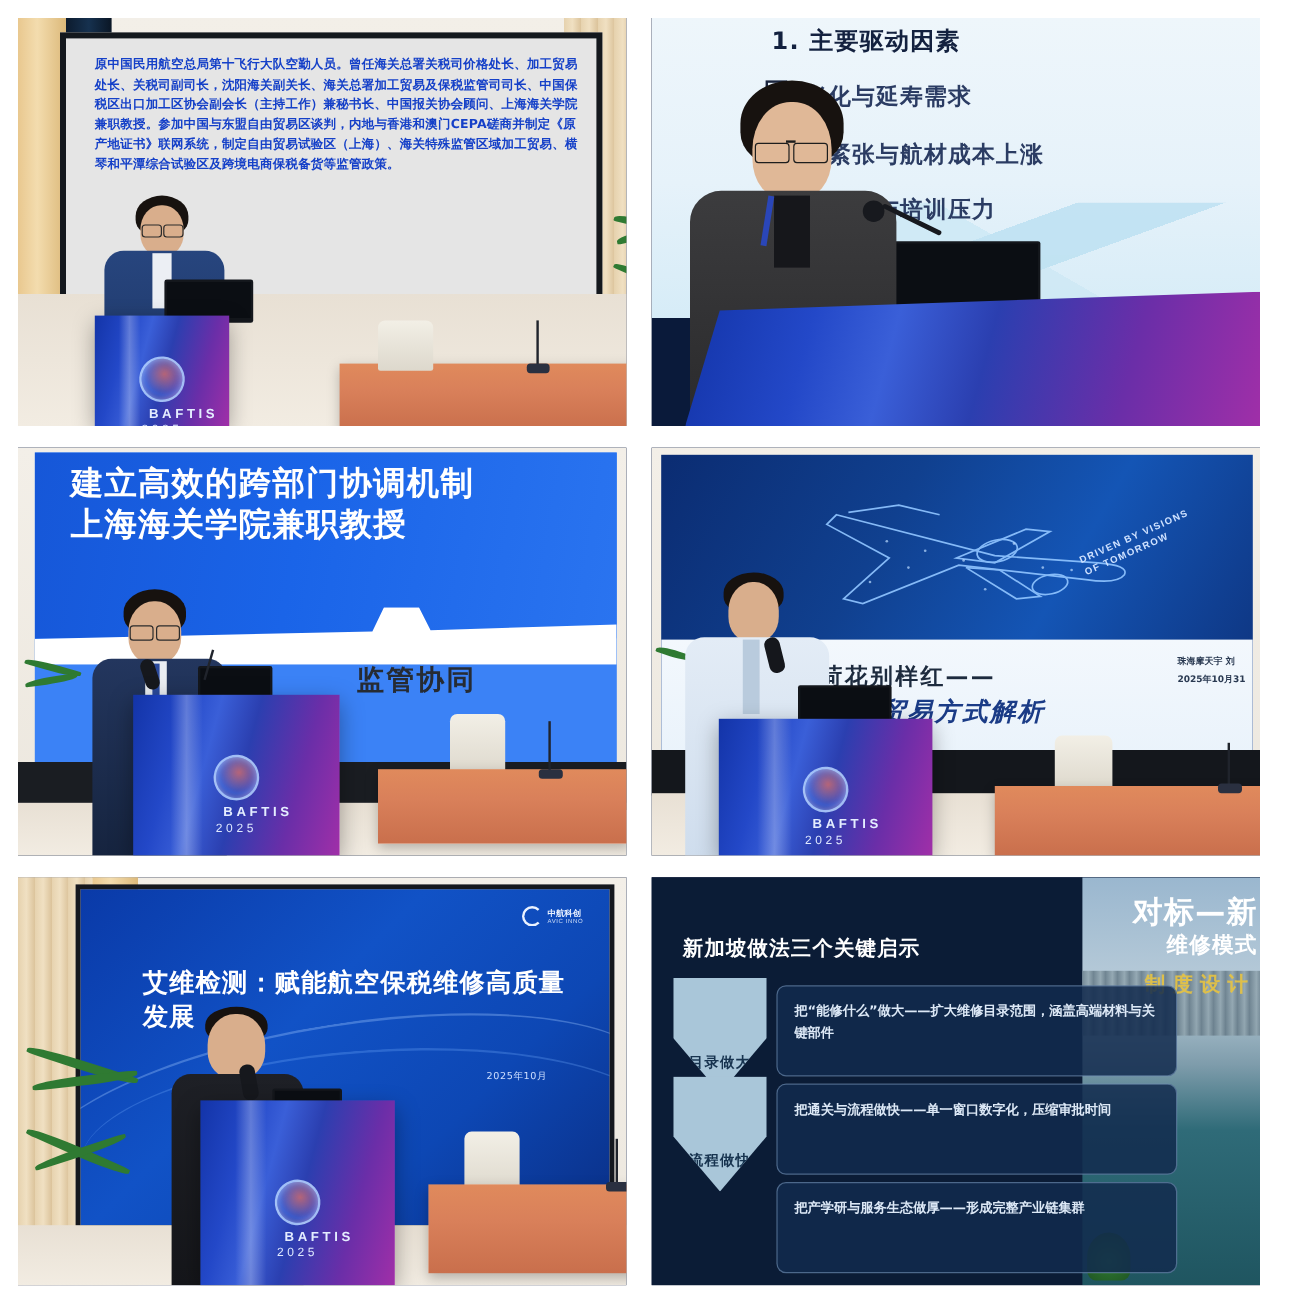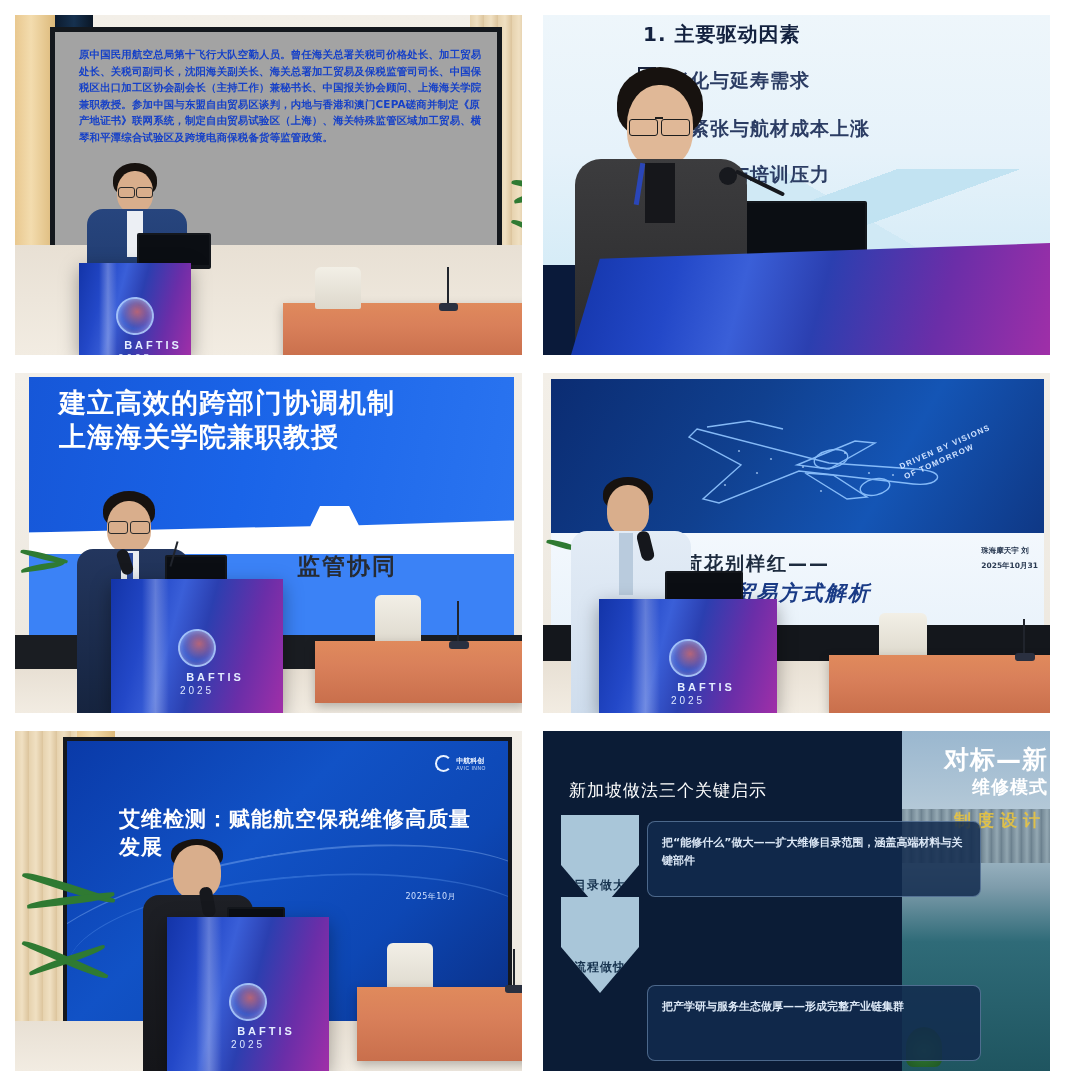--- a/index.html
+++ b/index.html
@@ -64,21 +64,21 @@
   .laptop{position:absolute;background:#14171c;border-radius:2px;}
   .laptop .scr{position:absolute;inset:2px 2px 4px 2px;background:#0b0e13;}
   .plant{position:absolute;}
   .frond{position:absolute;background:#2f7a32;border-radius:60% 10% 60% 10%;transform-origin:0 50%;}
 
   
   .slide{position:absolute;inset:0;}
   .cn{font-family:"DejaVu Sans","Liberation Sans",sans-serif;}
 
   
-  .p1-screen{left:35px;top:12px;width:452px;height:230px;background:#a3a3a3;border:5px solid #14181d;box-sizing:border-box;}
+  .p1-screen{left:35px;top:12px;width:452px;height:230px;background:#e5e5e5;border:5px solid #14181d;box-sizing:border-box;}
   .p1-txt{position:absolute;left:24px;top:14px;right:8px;color:#1540c8;font-weight:700;font-size:10.4px;line-height:16.5px;letter-spacing:.2px;}
 
   
   .p2-screen{left:0;top:0;right:0;height:250px;background:linear-gradient(180deg,#eef6fb 0%,#e6f2fa 55%,#d6ecf7 100%);}
   .p2-mtn{position:absolute;left:0;right:0;bottom:0;height:96px;
     background:
       linear-gradient(160deg,transparent 46%,#bfe2f2 46%,#bfe2f2 62%,transparent 62%),
       linear-gradient(-150deg,transparent 40%,#cfe9f5 40%,#cfe9f5 58%,transparent 58%);
     opacity:.9;}
   .p2-h{position:absolute;left:100px;top:6px;color:#13213f;font-weight:700;font-size:20px;letter-spacing:1px;}
@@ -117,21 +117,21 @@
   .p5-logo .lt{font-size:7px;line-height:8px;font-weight:700;}
   .p5-logo .ls{font-size:5px;line-height:6px;opacity:.85;letter-spacing:.5px;}
 
   
   .p6{position:absolute;inset:0;background:#0b1c36;overflow:hidden;}
   .p6-right{position:absolute;right:0;top:0;width:148px;bottom:0;
     background:linear-gradient(180deg,#9ab7cf 0%,#b9ccd9 28%,#7e9cab 46%,#2f6b78 62%,#1f5560 100%);}
   .p6-rt1{position:absolute;right:2px;top:12px;color:#fff;font-weight:800;font-size:25px;letter-spacing:1px;white-space:nowrap;}
   .p6-rt2{position:absolute;right:2px;top:44px;color:#fff;font-weight:800;font-size:18px;letter-spacing:1px;white-space:nowrap;}
   .p6-rt3{position:absolute;right:4px;top:78px;color:#e8c441;font-weight:800;font-size:17px;letter-spacing:6px;white-space:nowrap;opacity:.9;}
-  .p6-h{position:absolute;left:26px;top:48px;color:#fff;font-weight:400;font-size:17px;letter-spacing:1px;}
+  .p6-h{position:absolute;left:26px;top:48px;color:#fff;font-weight:700;font-size:17px;letter-spacing:1px;}
   .p6-row{position:absolute;left:18px;width:420px;height:96px;}
   .p6-chev{position:absolute;left:0;top:0;width:78px;height:96px;
     background:#a9c6d9;clip-path:polygon(0 0,100% 0,100% 52%,50% 100%,0 52%);}
   .p6-chev span{position:absolute;left:0;right:0;bottom:17px;text-align:center;color:#17334f;font-weight:800;font-size:12px;letter-spacing:1px;}
   .p6-card{position:absolute;left:86px;top:6px;right:0;height:74px;
     background:rgba(18,42,78,.85);border:1px solid rgba(150,185,220,.45);border-radius:8px;}
   .p6-card p{margin:0;padding:12px 14px;color:#dce8f6;font-size:11px;line-height:18px;font-weight:700;}
 </style>
 </head>
 <body>
@@ -415,20 +415,23 @@
           </div>
         <div class="p6-card">
             <p class="cn">把“能修什么”做大——扩大维修目录范围，涵盖高端材料与关键部件</p>
           </div>
       </div>
 
       <div class="p6-row" style="top:166px;">
         <div class="p6-chev">
             <span class="cn">流程做快</span>
           </div>
+        <div class="p6-card">
+            <p class="cn">把通关与流程做快——单一窗口数字化，压缩审批时间</p>
+          </div>
       </div>
 
       <div class="p6-row" style="top:248px;">
         <div class="p6-card">
             <p class="cn">把产学研与服务生态做厚——形成完整产业链集群</p>
           </div>
       </div>
 
     </div>
   </div>

